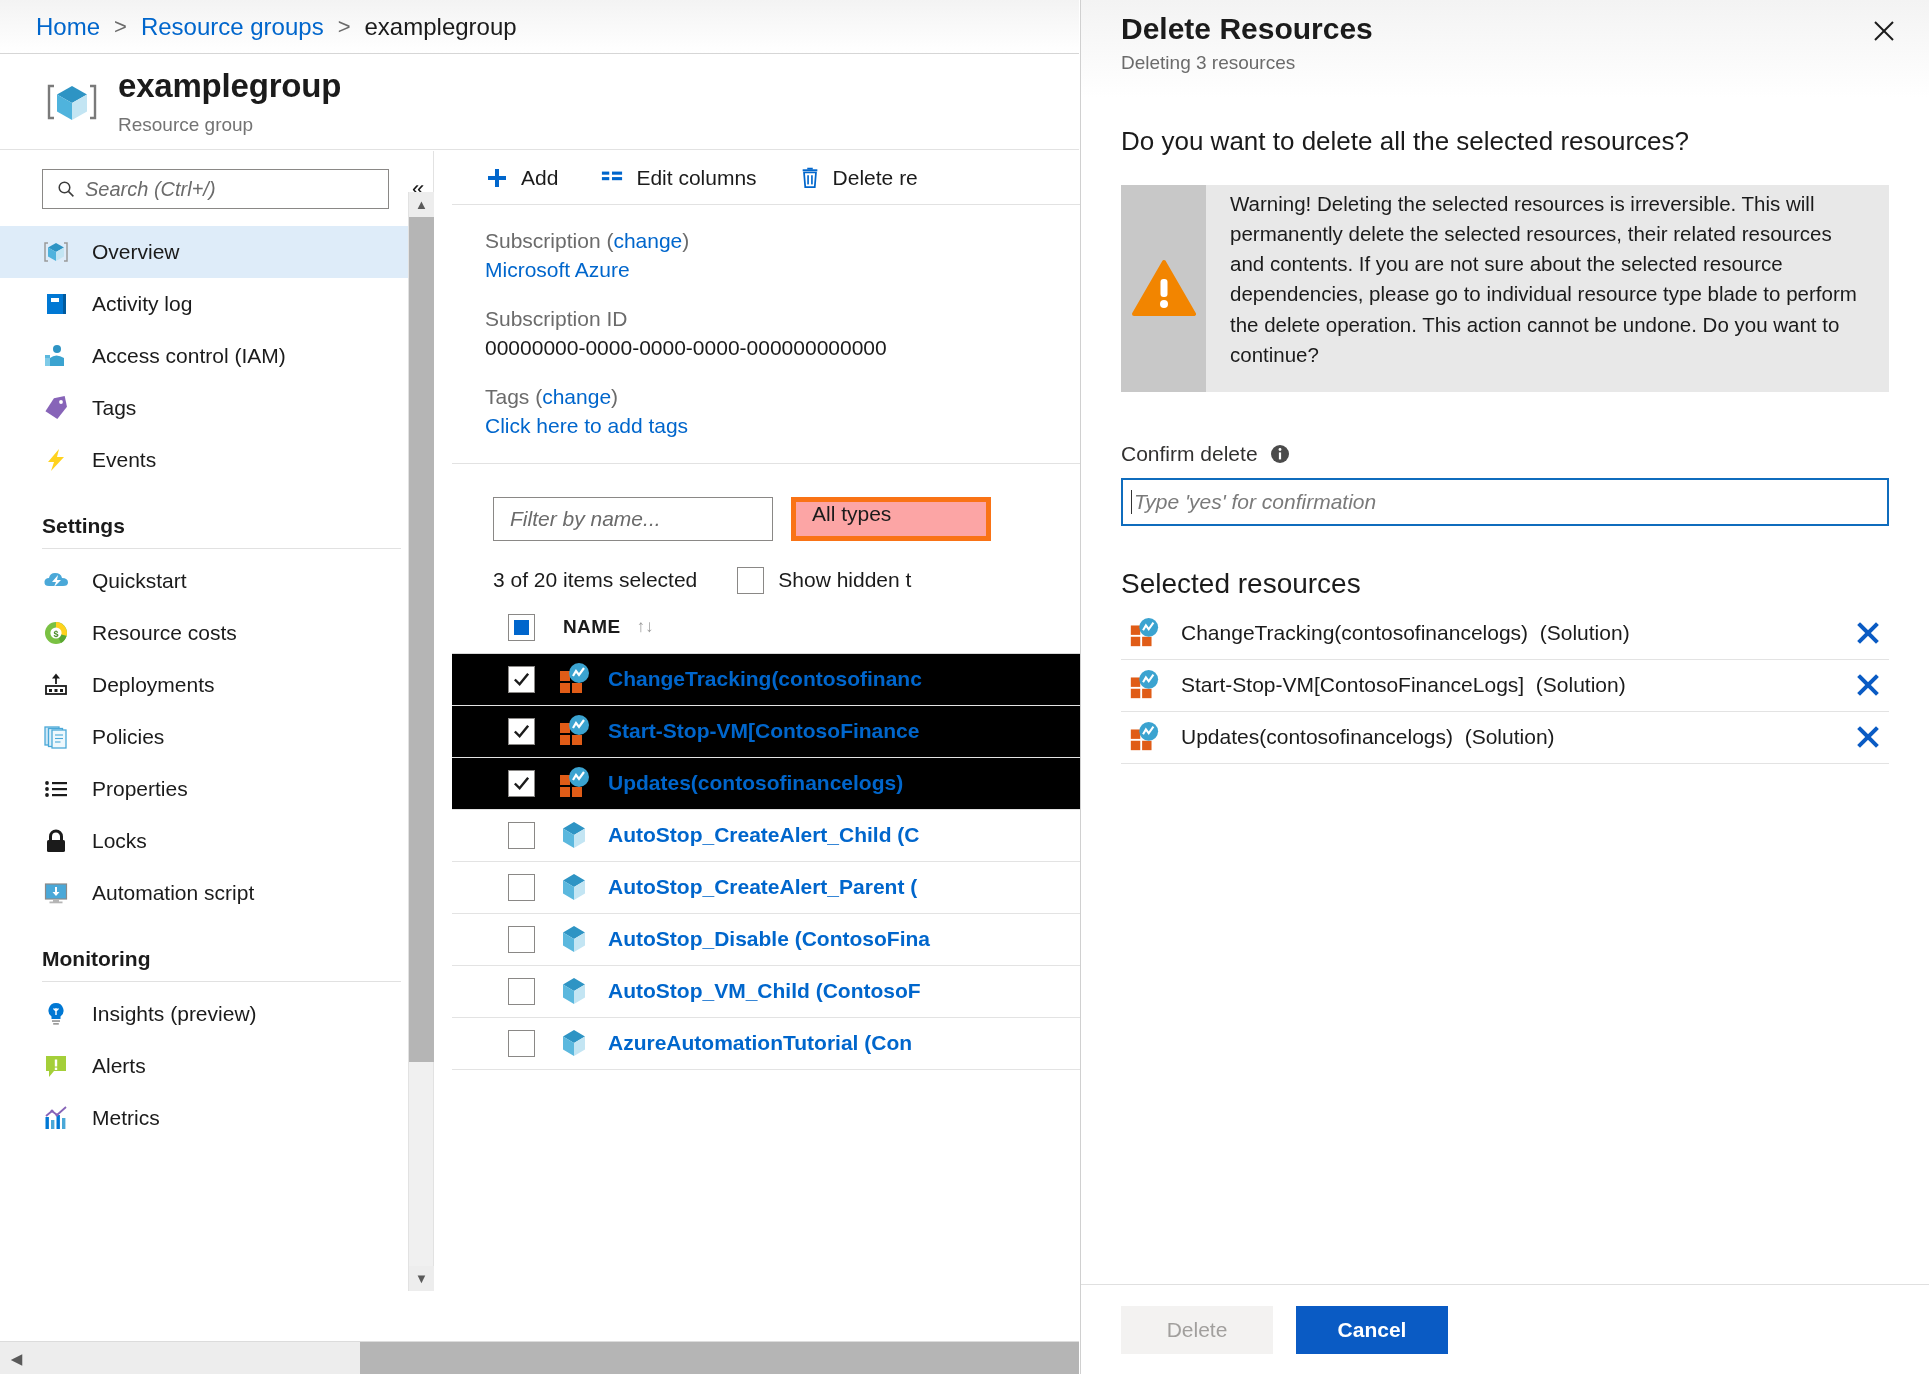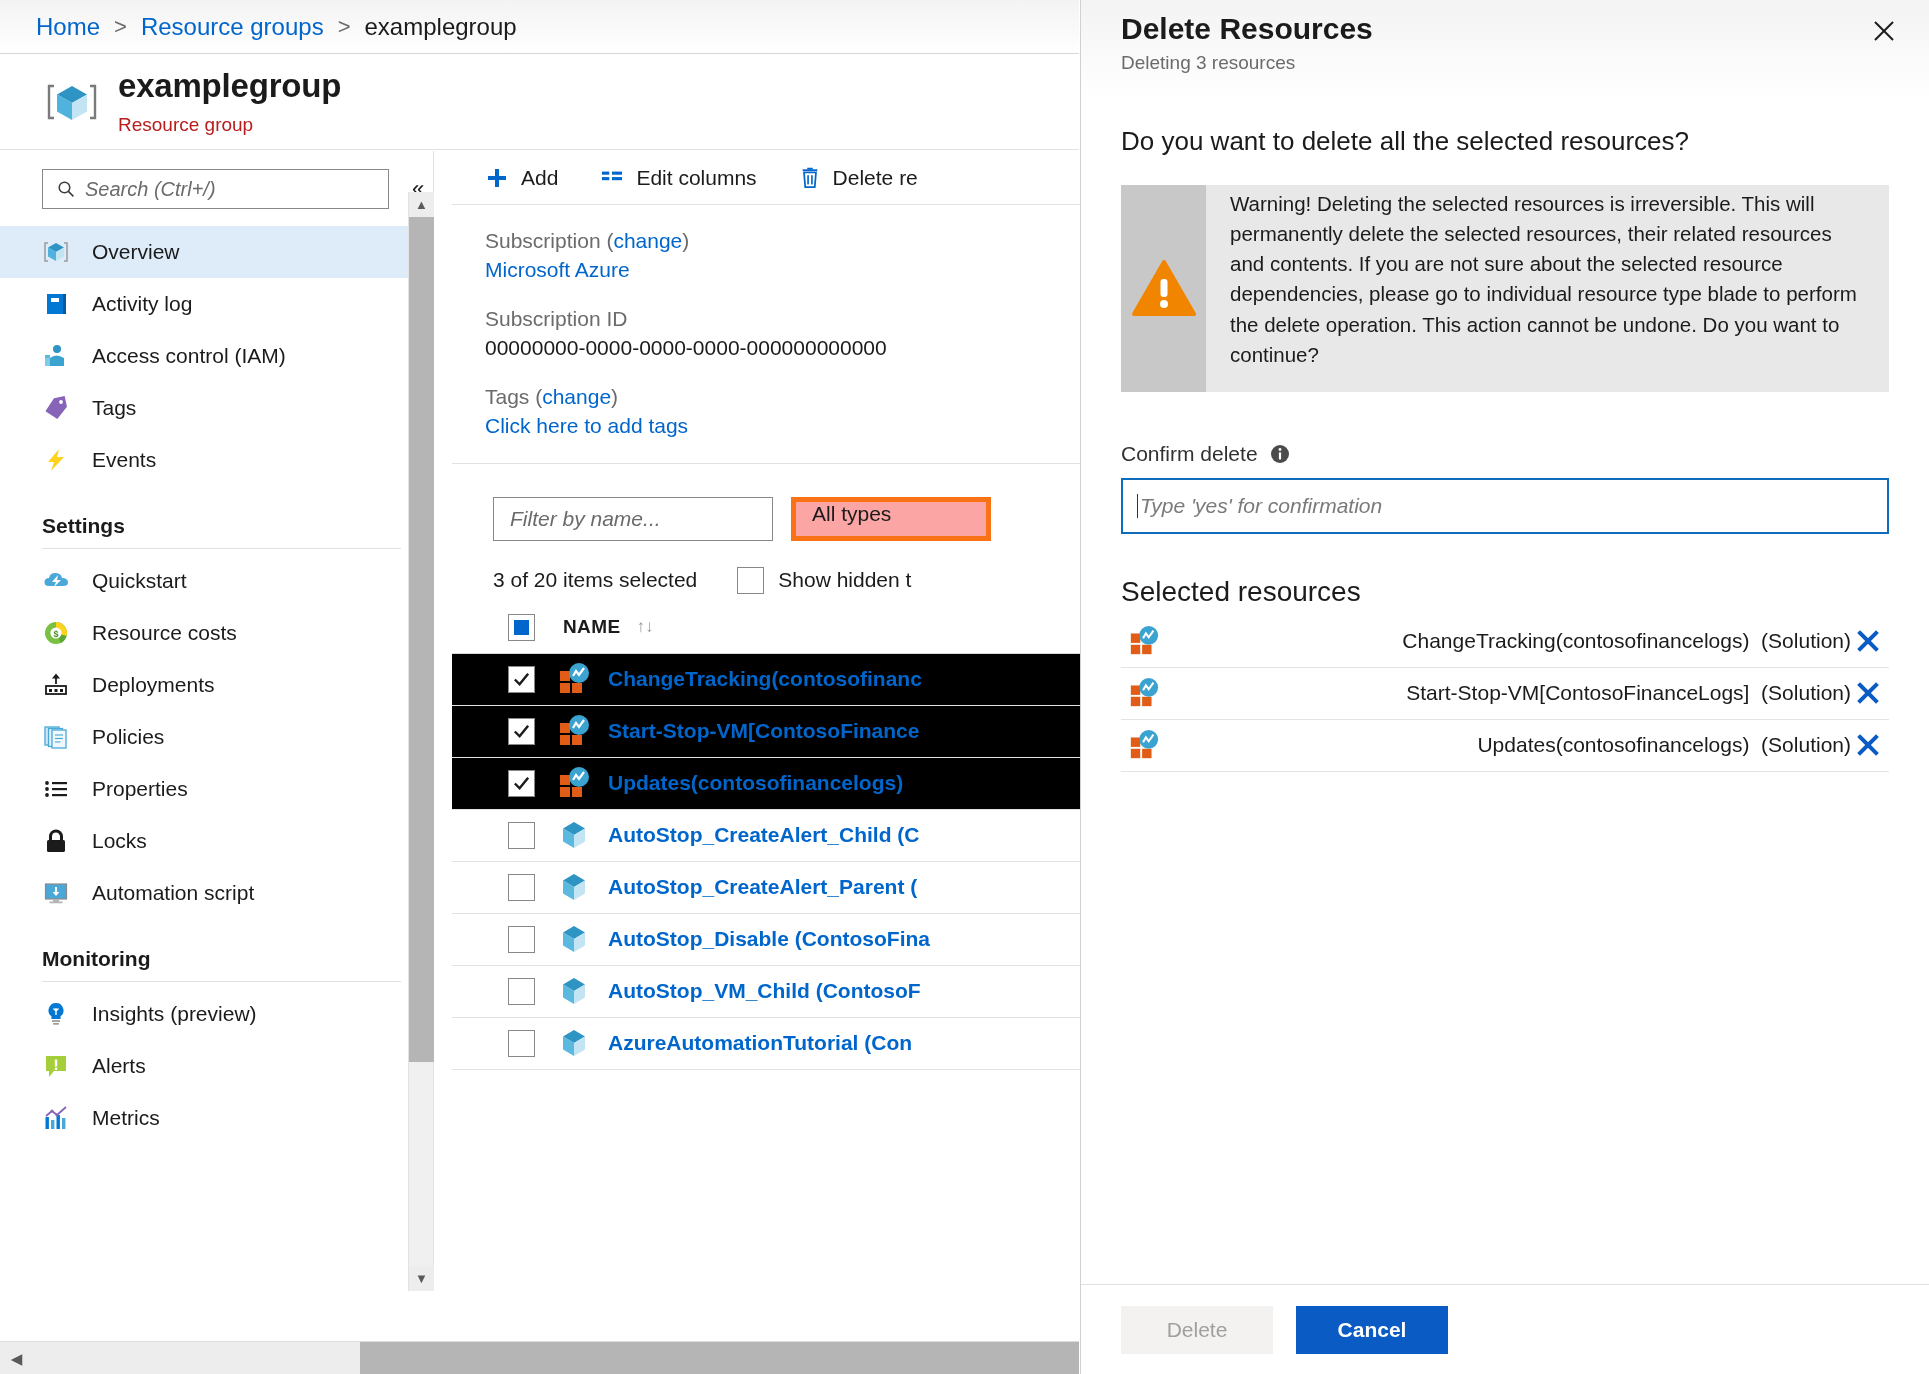--- a/index.html
+++ b/index.html
@@ -27,21 +27,21 @@
 
   
   .titlebar {
     position: absolute; left: 0; top: 55px; width: 1079px; height: 95px;
     background: #ffffff; border-bottom: 1px solid #e2e2e2;
     display: flex; align-items: center; padding-left: 44px;
   }
   .rg-icon { width: 56px; height: 56px; margin-right: 18px; flex: 0 0 auto; }
   .title-text { display: flex; flex-direction: column; justify-content: center; }
   .title-main { font-size: 33px; font-weight: 600; color: #1b1b1b; line-height: 1.12; letter-spacing: -0.2px; }
-  .title-sub { font-size: 19px; color: #b91c1c; line-height: 1.2; margin-top: 9px; }
+  .title-sub { font-size: 19px; color: #737373; line-height: 1.2; margin-top: 9px; }
 
   
   .leftnav {
     position: absolute; left: 0; top: 151px; width: 434px; height: 1140px;
     background: #ffffff; border-right: 1px solid #e2e2e2; overflow: hidden;
   }
   .search-row { display: flex; align-items: center; padding: 18px 0 0 42px; }
   .search-box {
     width: 350px; height: 40px; border: 1px solid #8a8886; background: #fff;
     display: flex; align-items: center; padding-left: 14px;
@@ -192,32 +192,32 @@
     flex: 1; background: #e8e8e8; padding: 4px 24px 22px 24px;
     font-size: 20.5px; color: #1b1b1b; line-height: 1.47;
   }
 
   .confirm-label {
     margin: 50px 40px 0 40px; display:flex; align-items:center;
     font-size: 21px; color: #323130;
   }
   .info-ico { margin-left: 12px; display:flex; }
   .confirm-input {
-    margin: 12px 40px 0 40px; height: 56px; border: 2px solid #0f6cbd; background:#fff;
-    display:flex; align-items:center; padding-left: 14px;
+    margin: 12px 40px 0 40px; height: 48px; border: 2px solid #0f6cbd; background:#fff;
+    display:flex; align-items:center; padding-left: 8px;
     font-size: 21px; font-style: italic; color: #7a7a7a; position: relative;
   }
   .caret {
     display:inline-block; width: 1px; height: 24px; background:#333; margin-right: 2px;
   }
 
   .sel-res-title {
     margin: 42px 40px 0 40px; font-size: 28px; color:#1b1b1b; font-weight: 400;
   }
-  .sel-list { margin: 8px 40px 0 40px; text-align: right; }
+  .sel-list { margin: 8px 40px 0 40px; }
   .sel-row {
     display:flex; align-items:center; height: 52px; border-bottom: 1px solid #e3e3e3;
   }
   .sel-row .sico { width: 34px; height:34px; margin-left: 6px; flex:0 0 auto;
     display:flex; align-items:center; justify-content:center; }
   .sel-row .sname { margin-left: 20px; font-size: 21px; color:#1b1b1b; flex: 1; white-space:nowrap; }
   .sel-row .sx { width: 34px; margin-right: 4px; display:flex; align-items:center; justify-content:center; cursor:pointer; }
 
   .panel-footer {
     position:absolute; left: 0; bottom: 0; width: 849px; height: 90px;

